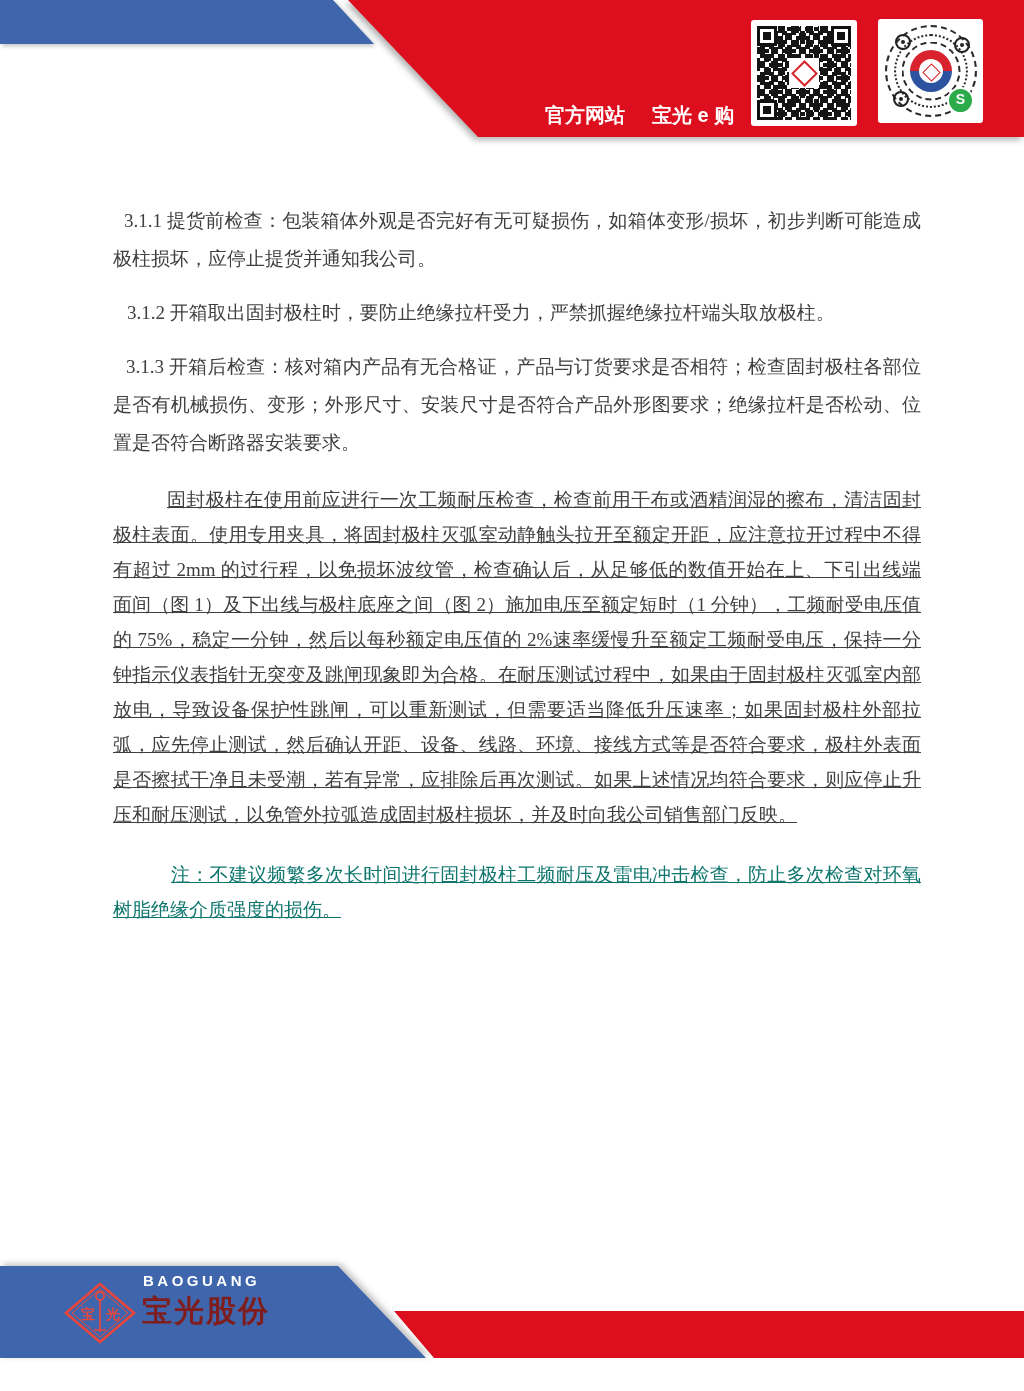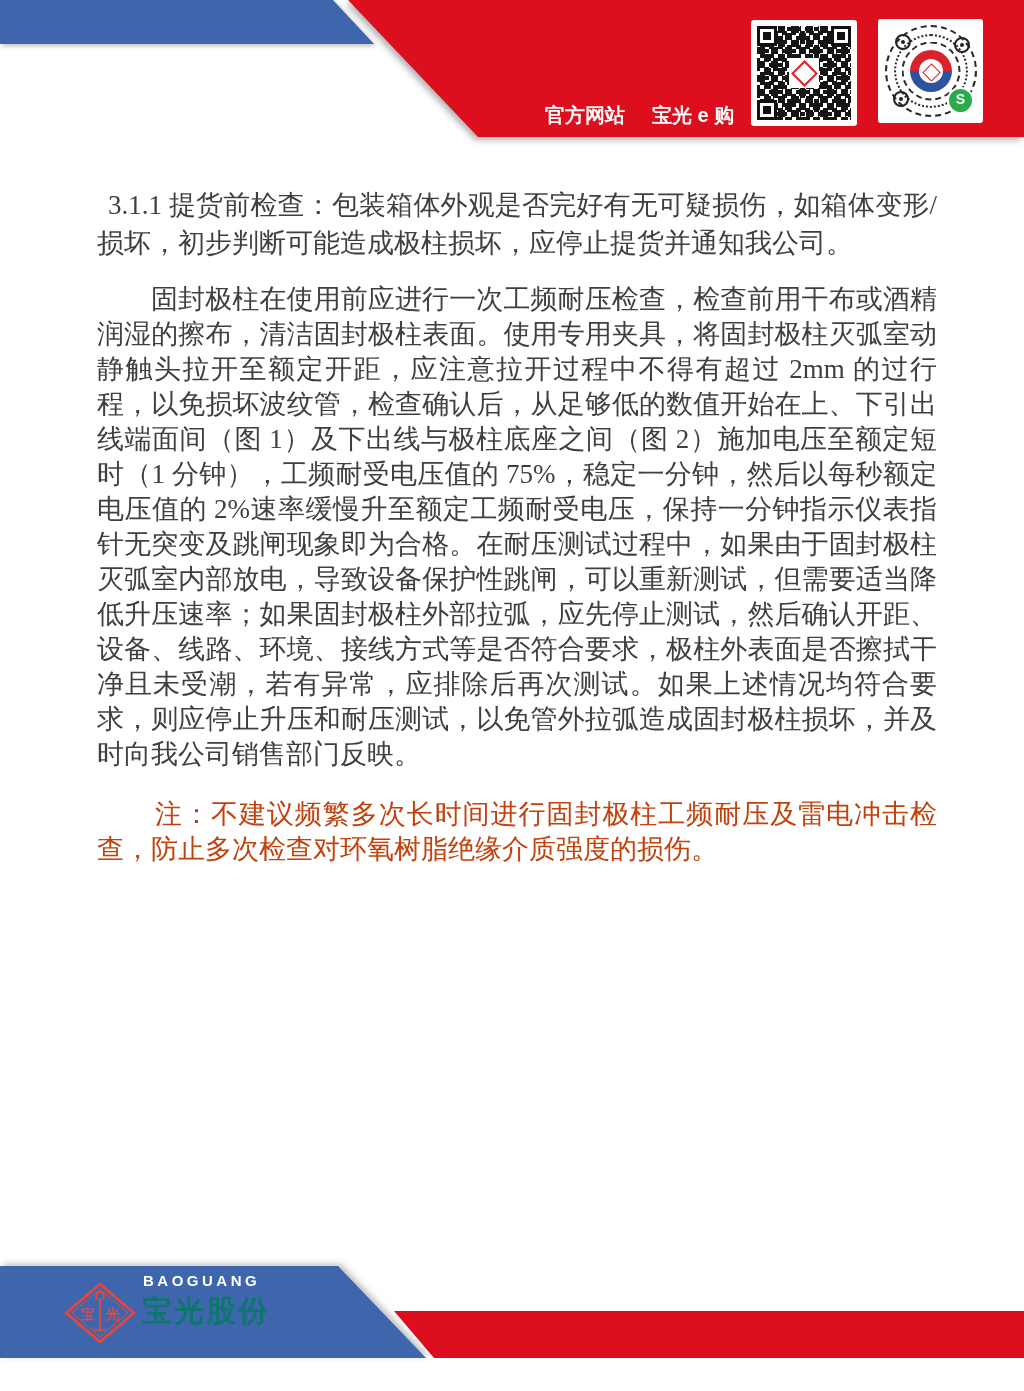--- a/index.html
+++ b/index.html
@@ -47,39 +47,39 @@
   .qr2-eye{position:absolute;width:12px;height:12px;border:2.5px solid #222;border-radius:50%;}
   .qr2-eye::after{content:"";position:absolute;left:50%;top:50%;width:4px;height:4px;margin:-2px 0 0 -2px;
                   background:#222;border-radius:50%;}
   .eye1{left:17px;top:15px}.eye2{right:13px;top:18px}.eye3{left:15px;bottom:16px}
   .qr2-badge{position:absolute;right:9px;bottom:9px;width:23px;height:23px;border-radius:50%;
              background:#2bab4a;border:2px solid #ffffff;color:#fff;z-index:3;
              font:bold 14px/21px "Liberation Sans",sans-serif;text-align:center;}
 
   
   .content{position:absolute;left:97px;top:186px;width:840px;color:#3f3f3f;}
-  .content p{margin:0;font-size:27px;line-height:38px;text-align:justify;}
+  .content p{margin:16px;font-size:19px;line-height:38px;text-align:justify;}
   .p311{text-indent:11px;}
   .p312{margin-top:8px !important;text-indent:14px;}
   .p313{margin-top:10px !important;text-indent:13px;}
   .h32{margin:6px 0 0 0;font-size:27px;font-weight:bold;line-height:38px;
        text-indent:11px;color:#333333;}
-  .pbig{margin-top:20px !important;line-height:35px !important;text-indent:54px;}
-  .note{margin-top:25px !important;text-indent:58px;color:#c2410c;}
+  .pbig{margin-top:20px !important;line-height:35px !important;text-indent:54px;text-decoration:underline;}
+  .note{margin-top:25px !important;text-indent:58px;color:#0f766e;}
 
   
   .ftr-blue-wrap{position:absolute;left:0;top:1266px;width:440px;height:92px;
                  filter:drop-shadow(3px -2px 3px rgba(0,0,0,.25));}
   .ftr-blue{position:absolute;inset:0;background:#3f66ad;
             clip-path:polygon(0 0,338px 0,426px 92px,0 92px);}
   .ftr-red{position:absolute;left:0;top:1311px;width:1024px;height:47px;background:#dd0f1e;
            clip-path:polygon(394px 0,1024px 0,1024px 47px,434px 47px);}
 
   .ftr-logo{position:absolute;left:64px;top:1282px;}
-  .ftr-cn{position:absolute;left:142px;top:1291px;color:#0f766e;font-weight:bold;
+  .ftr-cn{position:absolute;left:142px;top:1291px;color:#7f1d1d;font-weight:bold;
           font-size:30px;letter-spacing:2px;
           font-family:Liberation Mono, monospace;white-space:nowrap;}
   .ftr-en{position:absolute;left:143px;top:1272px;color:#ffffff;font-weight:bold;
           font-size:15px;letter-spacing:3.5px;
           font-family:"Liberation Sans","DejaVu Sans",sans-serif;}
 </style>
 </head>
 <body>
 
 <div class="page">
@@ -114,20 +114,22 @@
     <div class="qr2-eye eye1"></div>
     <div class="qr2-eye eye2"></div>
     <div class="qr2-eye eye3"></div>
     <div class="qr2-center"></div>
     <div class="qr2-mini"></div>
     <div class="qr2-badge">S</div>
   </div>
 
   <div class="content">
     <p class="p311">3.1.1 提货前检查：包装箱体外观是否完好有无可疑损伤，如箱体变形/损坏，初步判断可能造成极柱损坏，应停止提货并通知我公司。</p>
+    <p class="p312">3.1.2 开箱取出固封极柱时，要防止绝缘拉杆受力，严禁抓握绝缘拉杆端头取放极柱。</p>
+    <p class="p313">3.1.3 开箱后检查：核对箱内产品有无合格证，产品与订货要求是否相符；检查固封极柱各部位是否有机械损伤、变形；外形尺寸、安装尺寸是否符合产品外形图要求；绝缘拉杆是否松动、位置是否符合断路器安装要求。</p>
     <p class="pbig">固封极柱在使用前应进行一次工频耐压检查，检查前用干布或酒精润湿的擦布，清洁固封极柱表面。使用专用夹具，将固封极柱灭弧室动静触头拉开至额定开距，应注意拉开过程中不得有超过 2mm 的过行程，以免损坏波纹管，检查确认后，从足够低的数值开始在上、下引出线端面间（图 1）及下出线与极柱底座之间（图 2）施加电压至额定短时（1 分钟），工频耐受电压值的 75%，稳定一分钟，然后以每秒额定电压值的 2%速率缓慢升至额定工频耐受电压，保持一分钟指示仪表指针无突变及跳闸现象即为合格。在耐压测试过程中，如果由于固封极柱灭弧室内部放电，导致设备保护性跳闸，可以重新测试，但需要适当降低升压速率；如果固封极柱外部拉弧，应先停止测试，然后确认开距、设备、线路、环境、接线方式等是否符合要求，极柱外表面是否擦拭干净且未受潮，若有异常，应排除后再次测试。如果上述情况均符合要求，则应停止升压和耐压测试，以免管外拉弧造成固封极柱损坏，并及时向我公司销售部门反映。</p>
     <p class="pbig note">注：不建议频繁多次长时间进行固封极柱工频耐压及雷电冲击检查，防止多次检查对环氧树脂绝缘介质强度的损伤。</p>
   </div>
 
   <div class="ftr-red"></div>
   <div class="ftr-blue-wrap">
     <div class="ftr-blue"></div>
   </div>
 
   <div class="ftr-logo">

